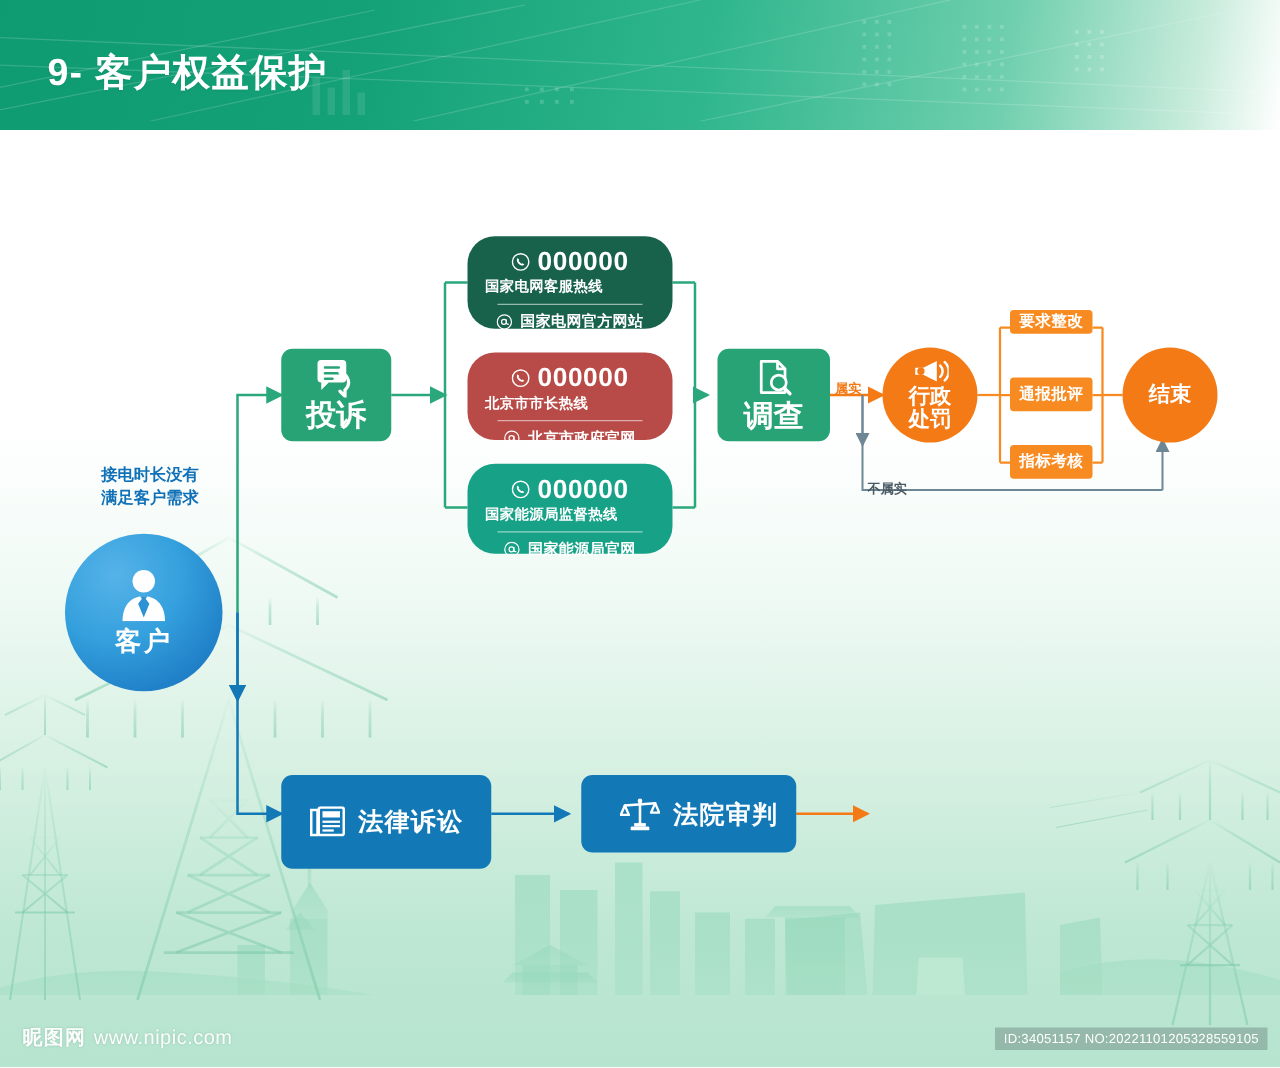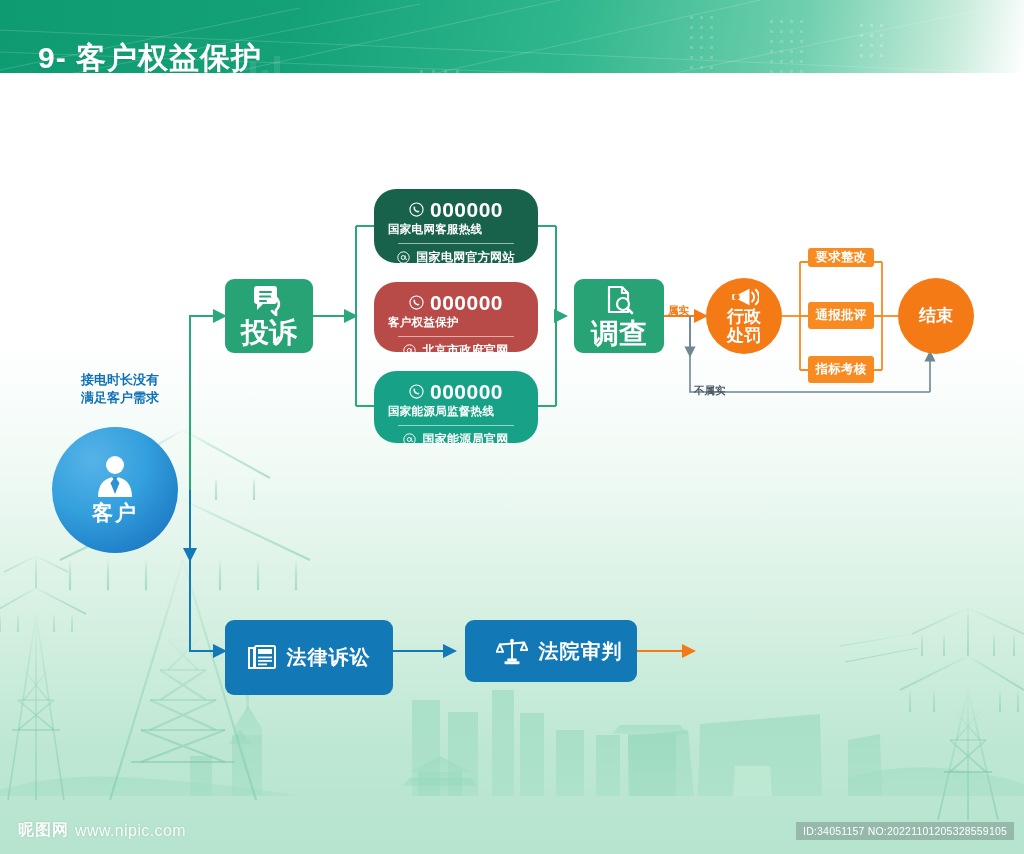--- a/index.html
+++ b/index.html
@@ -10,31 +10,31 @@
     background:#ffffff;
   }
   #page{position:relative;width:1024px;height:854px;overflow:hidden;background:#fff;}
 
   
   .bg-base{position:absolute;left:0;top:0;width:1024px;height:854px;
     background:linear-gradient(180deg,#ffffff 0%,#ffffff 40%,#f0faf5 55%,#d6f0e2 72%,#bde7d3 88%,#b6e4cf 100%);}
   .bg-art{position:absolute;left:0;top:0;width:1024px;height:854px;}
 
   
-  .header{position:absolute;left:0;top:0;width:1024px;height:73px;overflow:hidden;
+  .header{position:absolute;left:0;top:0;width:1024px;height:104px;overflow:hidden;
     background:linear-gradient(100deg,#0f9b72 0%,#14a178 28%,#2fb68c 55%,#6fcfae 78%,#c9ecdc 93%,#ffffff 100%);}
   .header-deco{position:absolute;left:0;top:0;width:1024px;height:97px;}
   .header-title{position:absolute;left:38px;top:38px;color:#fff;font-size:30px;font-weight:bold;
     letter-spacing:1px;white-space:nowrap;text-shadow:0 1px 2px rgba(0,0,0,.08);}
 
   
   .node{position:absolute;box-sizing:border-box;display:flex;align-items:center;justify-content:center;}
 
   .box-green{background:#27a375;border-radius:9px;color:#fff;flex-direction:column;}
-  .box-green .lbl{font-size:28px;font-weight:bold;line-height:1;margin-top:3px;}
+  .box-green .lbl{font-size:24px;font-weight:bold;line-height:1;margin-top:3px;}
 
   .card{position:absolute;box-sizing:border-box;border-radius:22px;color:#fff;padding:10px 14px 9px;}
   .card .row1{display:flex;align-items:center;justify-content:center;gap:6px;}
   .card .phone{font-size:16px;line-height:1;}
   .card .num{font-size:21px;font-weight:bold;letter-spacing:.5px;line-height:1;}
   .card .sub{font-size:11.5px;font-weight:bold;margin-top:2px;letter-spacing:.3px;}
   .card .sep{height:1px;background:rgba(255,255,255,.55);margin:6px 10px 5px;}
   .card .row2{display:flex;align-items:center;justify-content:center;gap:6px;font-size:12px;font-weight:bold;letter-spacing:.3px;}
 
   .card-a{background:#18624c;}
@@ -356,21 +356,21 @@
   </div>
 
   <div class="card card-b" style="left:374px;top:282px;width:164px;height:70px;">
     <div class="row1">
       <svg class="icon phone" width="15" height="15" viewBox="0 0 16 16">
         <circle cx="8" cy="8" r="7" fill="none" stroke="#fff" stroke-width="1.2"></circle>
         <path d="M5.4 4.6 C4.3 5.8 4.6 8 6.2 9.6 C7.8 11.2 10 11.6 11.2 10.5 L9.8 9.1 L8.6 9.6 L6.3 7.3 L6.8 6.1 Z" fill="#fff"></path>
       </svg>
       <span class="num">000000</span>
     </div>
-    <div class="sub">客户权益保护</div>
+    <div class="sub">北京市市长热线</div>
     <div class="sep"></div>
     <div class="row2">
       <svg class="icon" width="13" height="13" viewBox="0 0 16 16">
         <circle cx="8" cy="8" r="7" fill="none" stroke="#fff" stroke-width="1.2"></circle>
         <circle cx="7.6" cy="8" r="2.4" fill="none" stroke="#fff" stroke-width="1.2"></circle>
         <path d="M10 5.6 L10 9.4 A1.6 1.6 0 0 0 12.4 10" fill="none" stroke="#fff" stroke-width="1.2"></path>
       </svg>
       <span>北京市政府官网</span>
     </div>
   </div>

